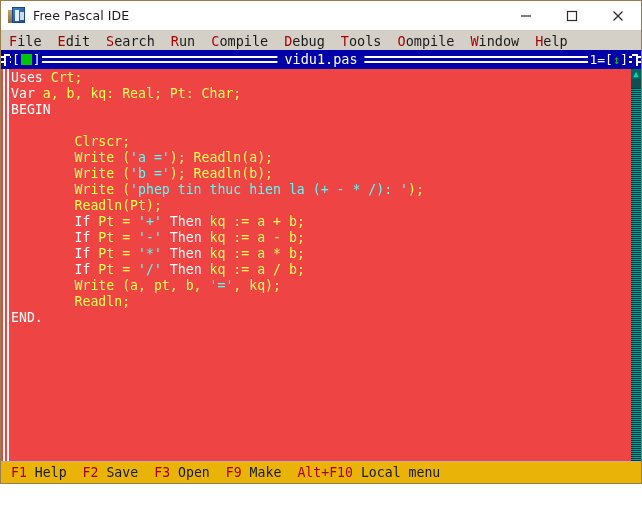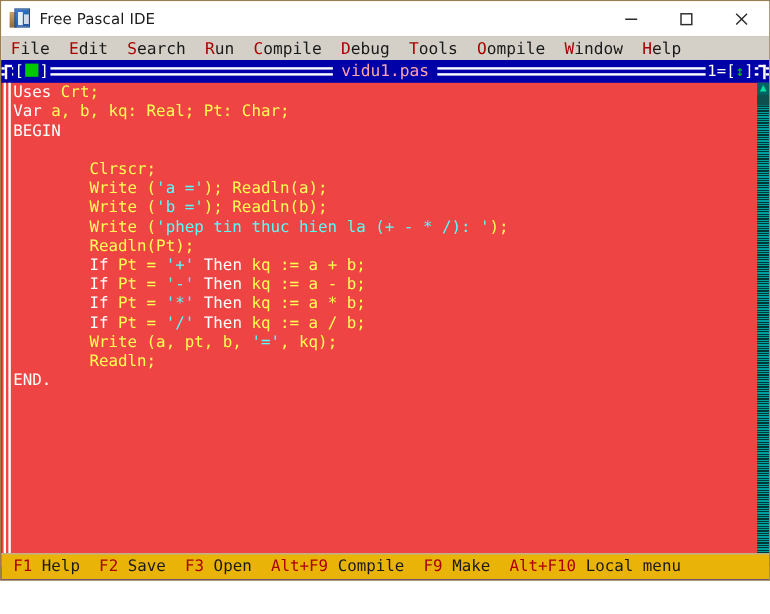--- a/index.html
+++ b/index.html
@@ -199,21 +199,21 @@
     vertical-align: -1px;
     margin: 0 1px;
   }
 
   .win-title {
     position: absolute;
     left: 50%;
     top: 1px;
     transform: translateX(-50%);
     background: #0000a8;
-    color: #fca5a5;
+    color: #ffffff;
     font-size: 13.5px;
     line-height: 17px;
     padding: 0 7px;
     white-space: nowrap;
     z-index: 4;
   }
 
   .win-numbox {
     position: absolute;
     right: 12px; top: 1px;
@@ -472,18 +472,17 @@
       </div>
 
 
     </div>
   </div>
 
   <div class="statusbar" id="statusbar">
       <div class="status-item status-first"><span class="key">F1</span><span> Help</span></div>
       <div class="status-item status-gap"><span class="key">F2</span><span> Save</span></div>
       <div class="status-item status-gap"><span class="key">F3</span><span> Open</span></div>
-      <div class="status-item status-gap"><span class="key">Alt+F9</span><span> Compile</span></div>
       <div class="status-item status-gap"><span class="key">F9</span><span> Make</span></div>
       <div class="status-item status-gap"><span class="key">Alt+F10</span><span> Local menu</span></div>
     </div>
 
 </div>
 
 </body></html>

